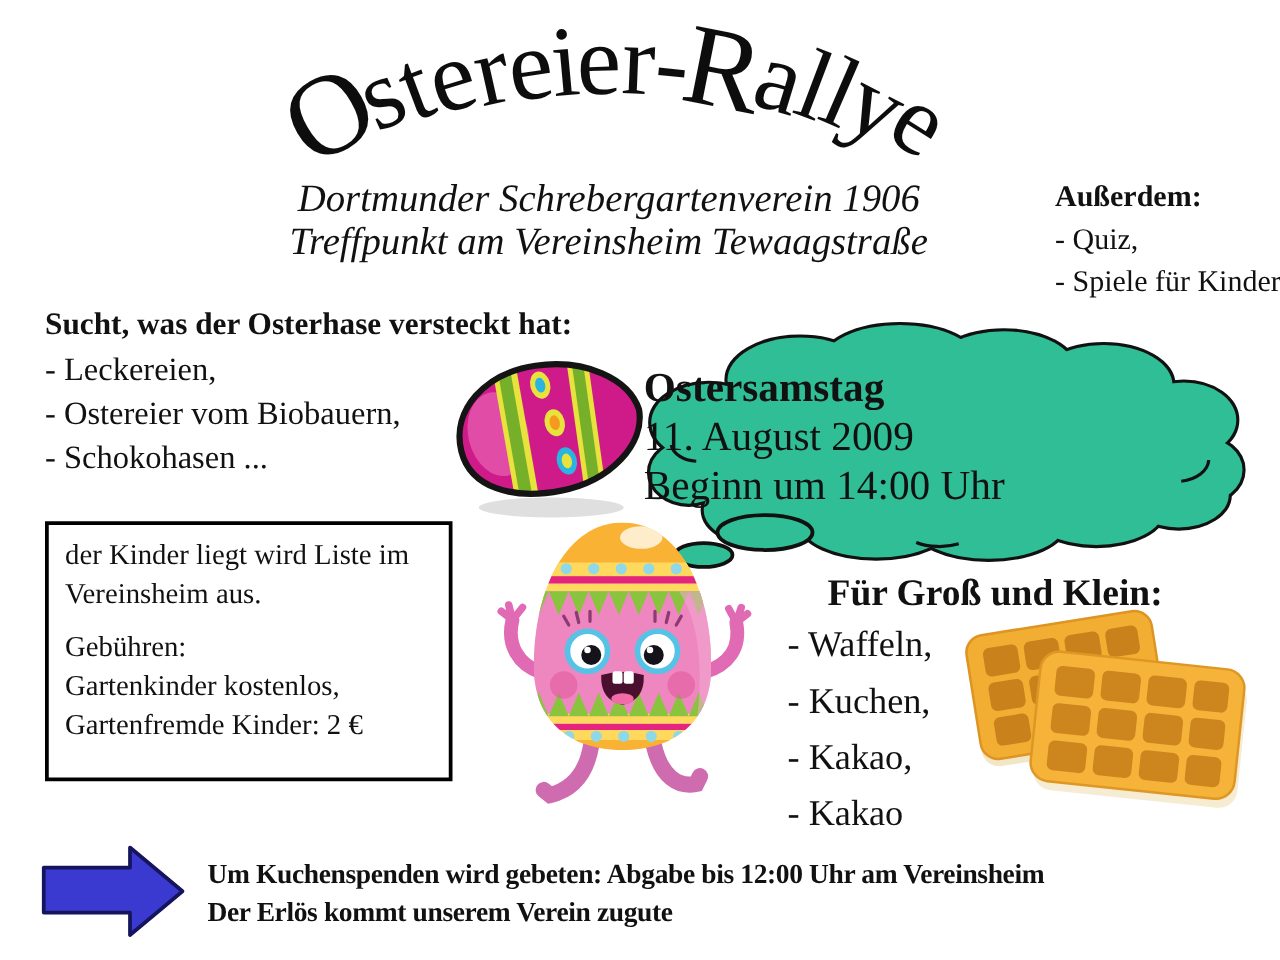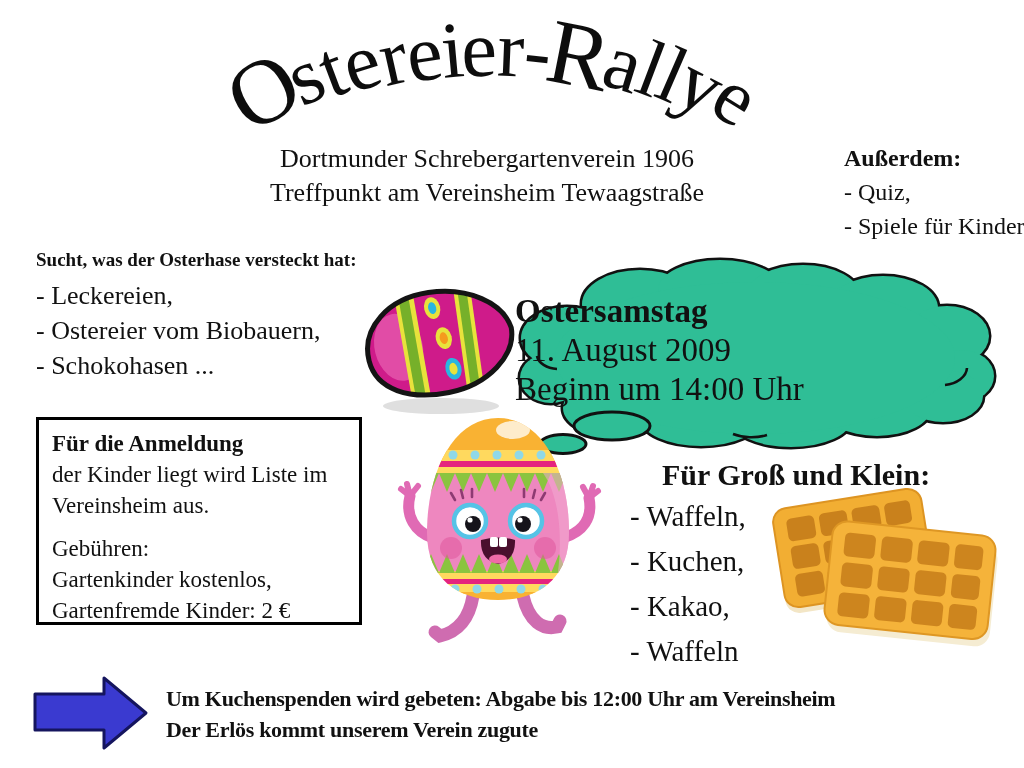--- a/index.html
+++ b/index.html
@@ -10,28 +10,28 @@
   }
   
   #title-arch{position:absolute;left:0;top:0;width:1024px;height:180px;}
   .arch-letter{
     position:absolute;font-family:"Liberation Serif", serif;
     color:#0d0d0d;white-space:pre;line-height:1;
   }
   
   .subtitle{
     position:absolute;left:180px;top:142px;width:614px;
-    font-size:26px;line-height:34px;text-align:center;
+    font-size:31px;line-height:34px;text-align:center;font-style:italic;
   }
   
   .ausserdem{position:absolute;left:803px;top:141px;width:215px;font-size:24px;line-height:34px;margin-left:41px;}
   .ausserdem .hd{font-weight:bold;}
   
   .sucht{position:absolute;left:36px;top:241px;width:470px;font-size:26px;line-height:35px;}
-  .sucht .hd{font-weight:bold;font-size:19px;line-height:37px;}
+  .sucht .hd{font-weight:bold;font-size:25px;line-height:37px;}
   
   .cloud-wrap{position:absolute;left:515px;top:256px;width:482px;height:212px;}
   .cloud-wrap svg{position:absolute;left:0;top:0;overflow:visible;}
   .cloud-text{
     position:absolute;left:0;top:36px;width:424px;
     font-size:33px;line-height:39px;
   }
   .cloud-text .hd{font-weight:bold;}
   
   .anmeldung{
@@ -169,21 +169,20 @@
       </g>
     </svg>
     <div class="cloud-text">
       <div class="hd">Ostersamstag</div>
       <div>11. August 2009</div>
       <div>Beginn um 14:00 Uhr</div>
     </div>
   </div>
 
   <div class="anmeldung">
-    <div class="hd">Für die Anmeldung</div>
     <div>der Kinder liegt wird Liste im</div>
     <div>Vereinsheim aus.</div>
     <div class="gap"></div>
     <div>Gebühren:</div>
     <div>Gartenkinder kostenlos,</div>
     <div>Gartenfremde Kinder: 2 €</div>
   </div>
 
   <div class="img-abs" style="left:393px;top:408px;">
     <svg width="228" height="250" viewBox="0 0 228 250">
@@ -242,21 +241,21 @@
       <rect x="106" y="129" width="8" height="10" rx="2" fill="#ffffff"></rect>
       <ellipse cx="105" cy="151" rx="9" ry="4.5" fill="#f06ba8"></ellipse>
     </svg>
   </div>
 
   <div class="gross-klein">
     <div class="hd">Für Groß und Klein:</div>
     <div class="it">- Waffeln,</div>
     <div class="it">- Kuchen,</div>
     <div class="it">- Kakao,</div>
-    <div class="it">- Waffeln</div>
+    <div class="it">- Kakao</div>
   </div>
 
   <div class="img-abs" style="left:762px;top:496px;">
     <svg width="255" height="145" viewBox="0 0 255 145">
 
       <g transform="translate(16,2) rotate(-9 75 50)">
         <rect x="0" y="6" width="150" height="100" rx="14" fill="#f3e6c6"></rect>
         <rect x="0" y="0" width="150" height="100" rx="14" fill="#f2ae33" stroke="#dd9422" stroke-width="2"></rect>
         <g fill="#c9811c">
           <rect x="13" y="11" width="28" height="23" rx="5"></rect>

